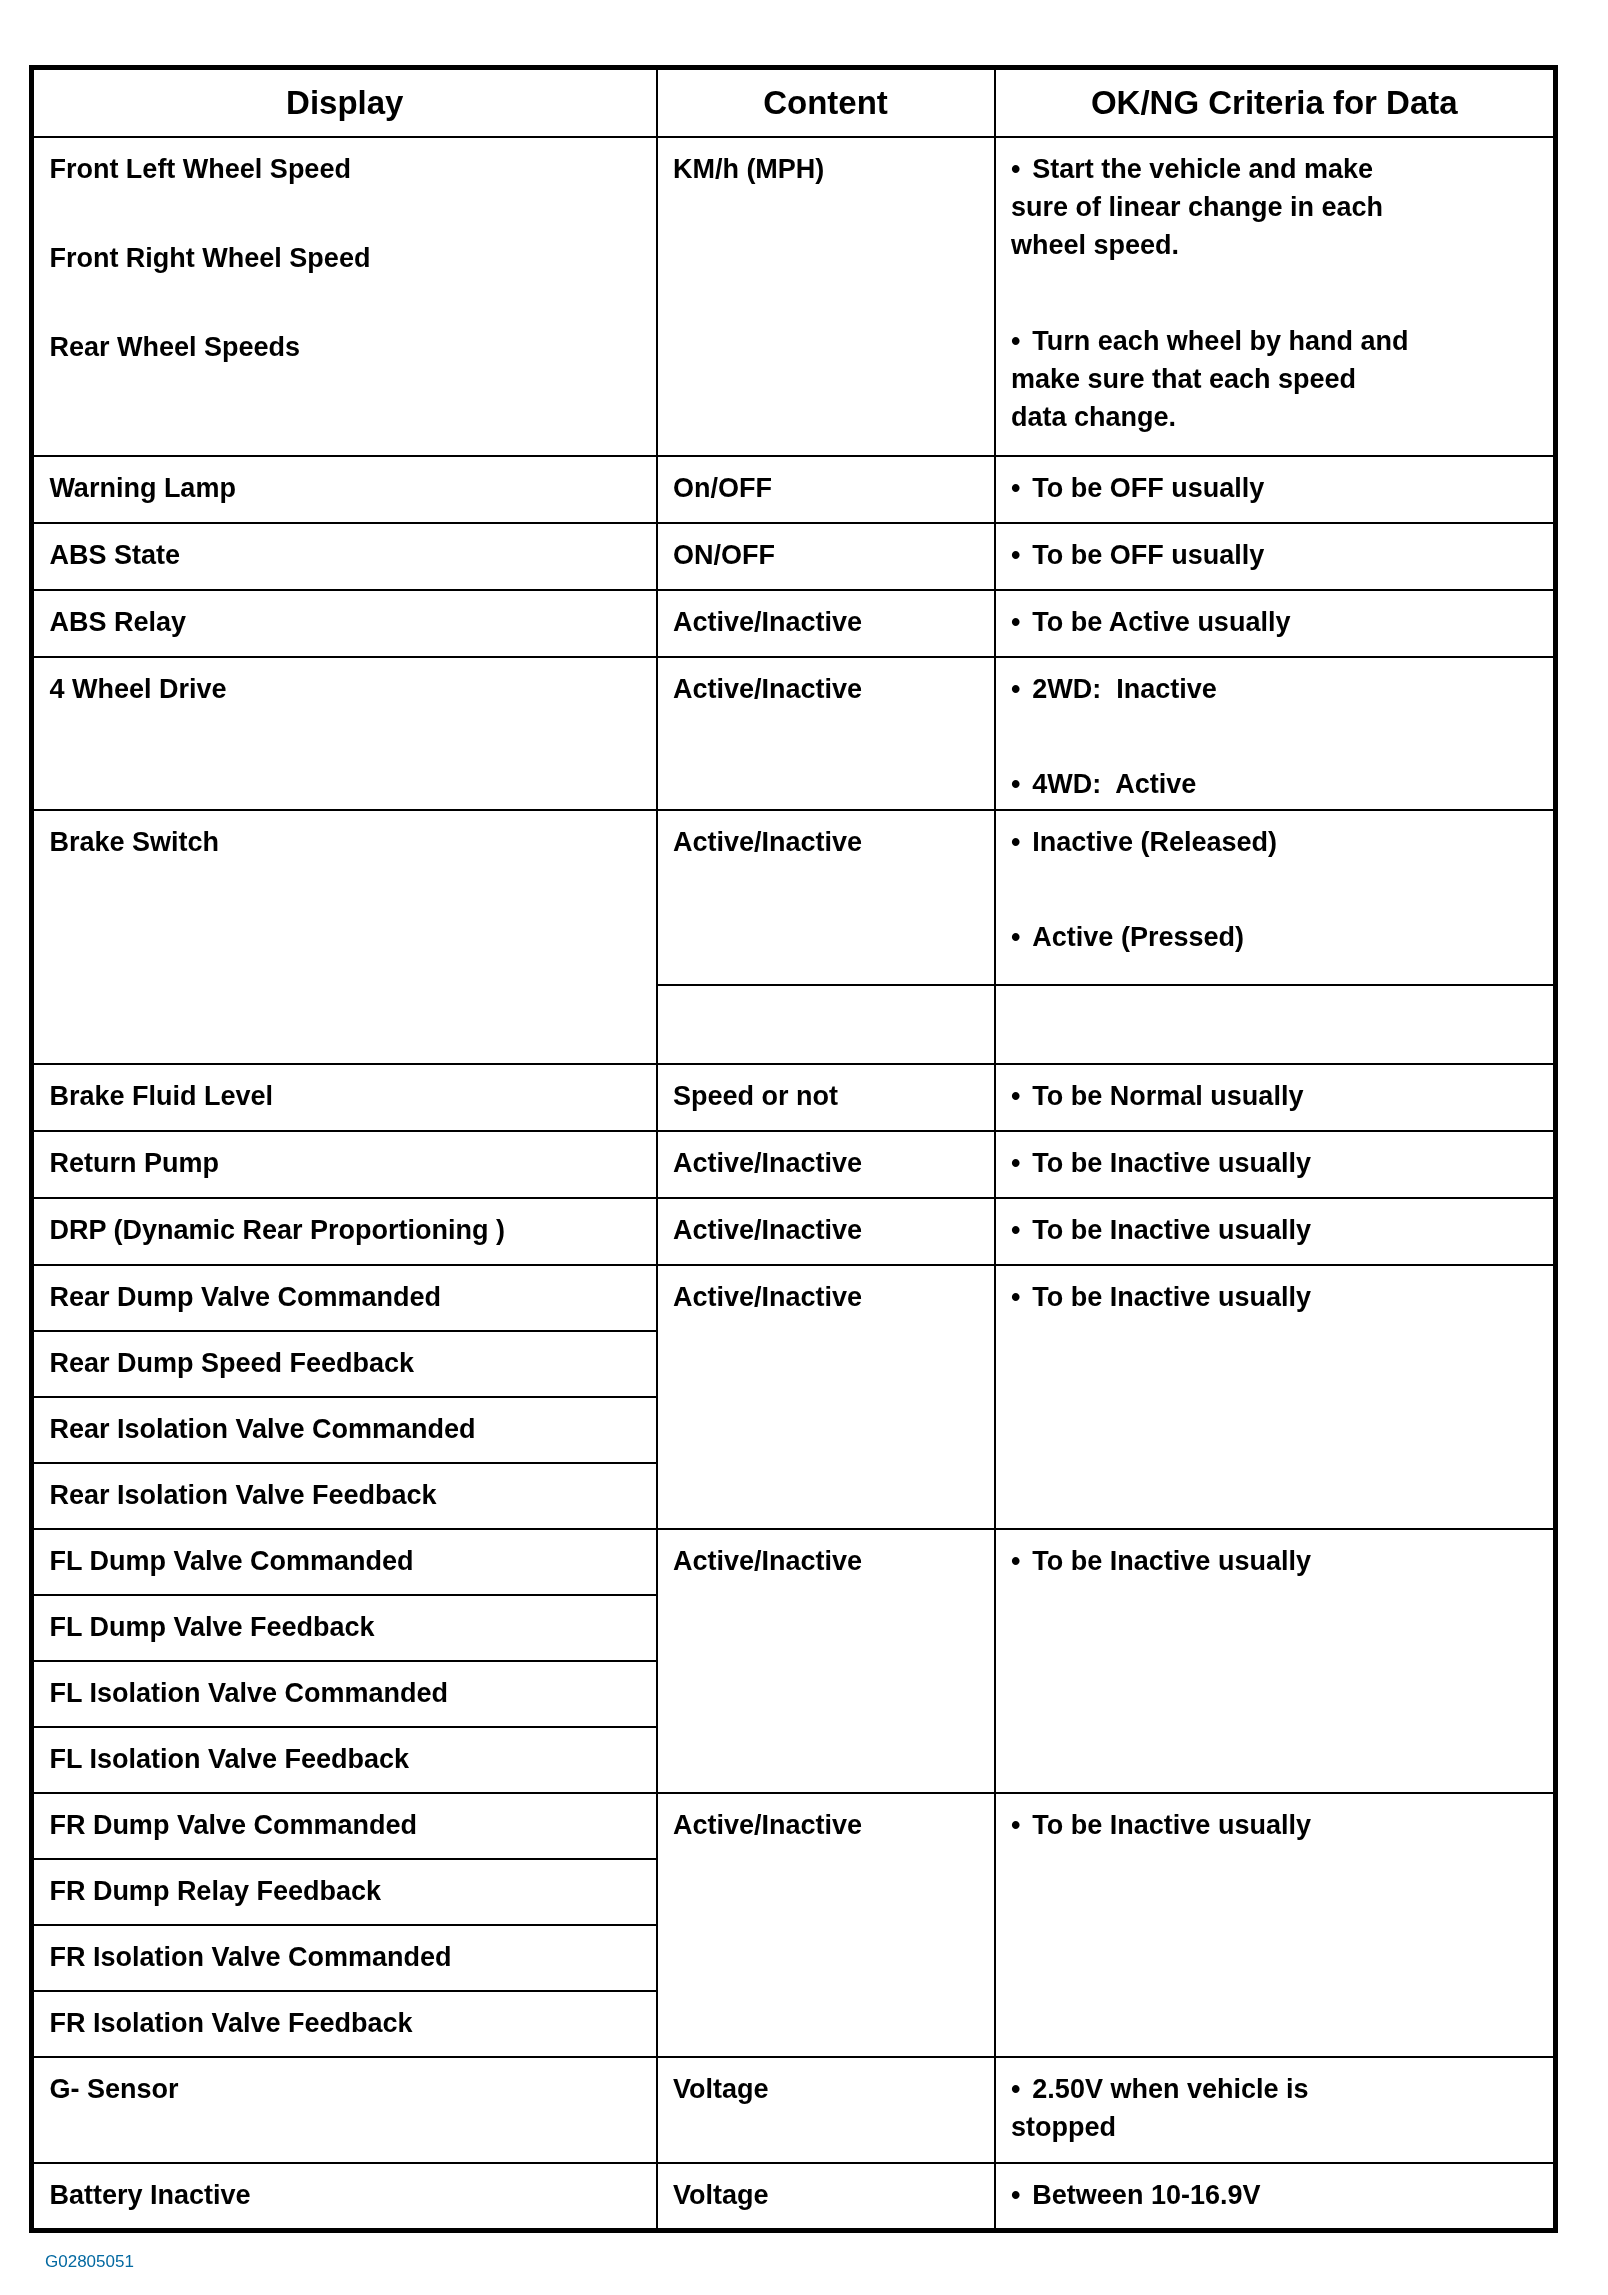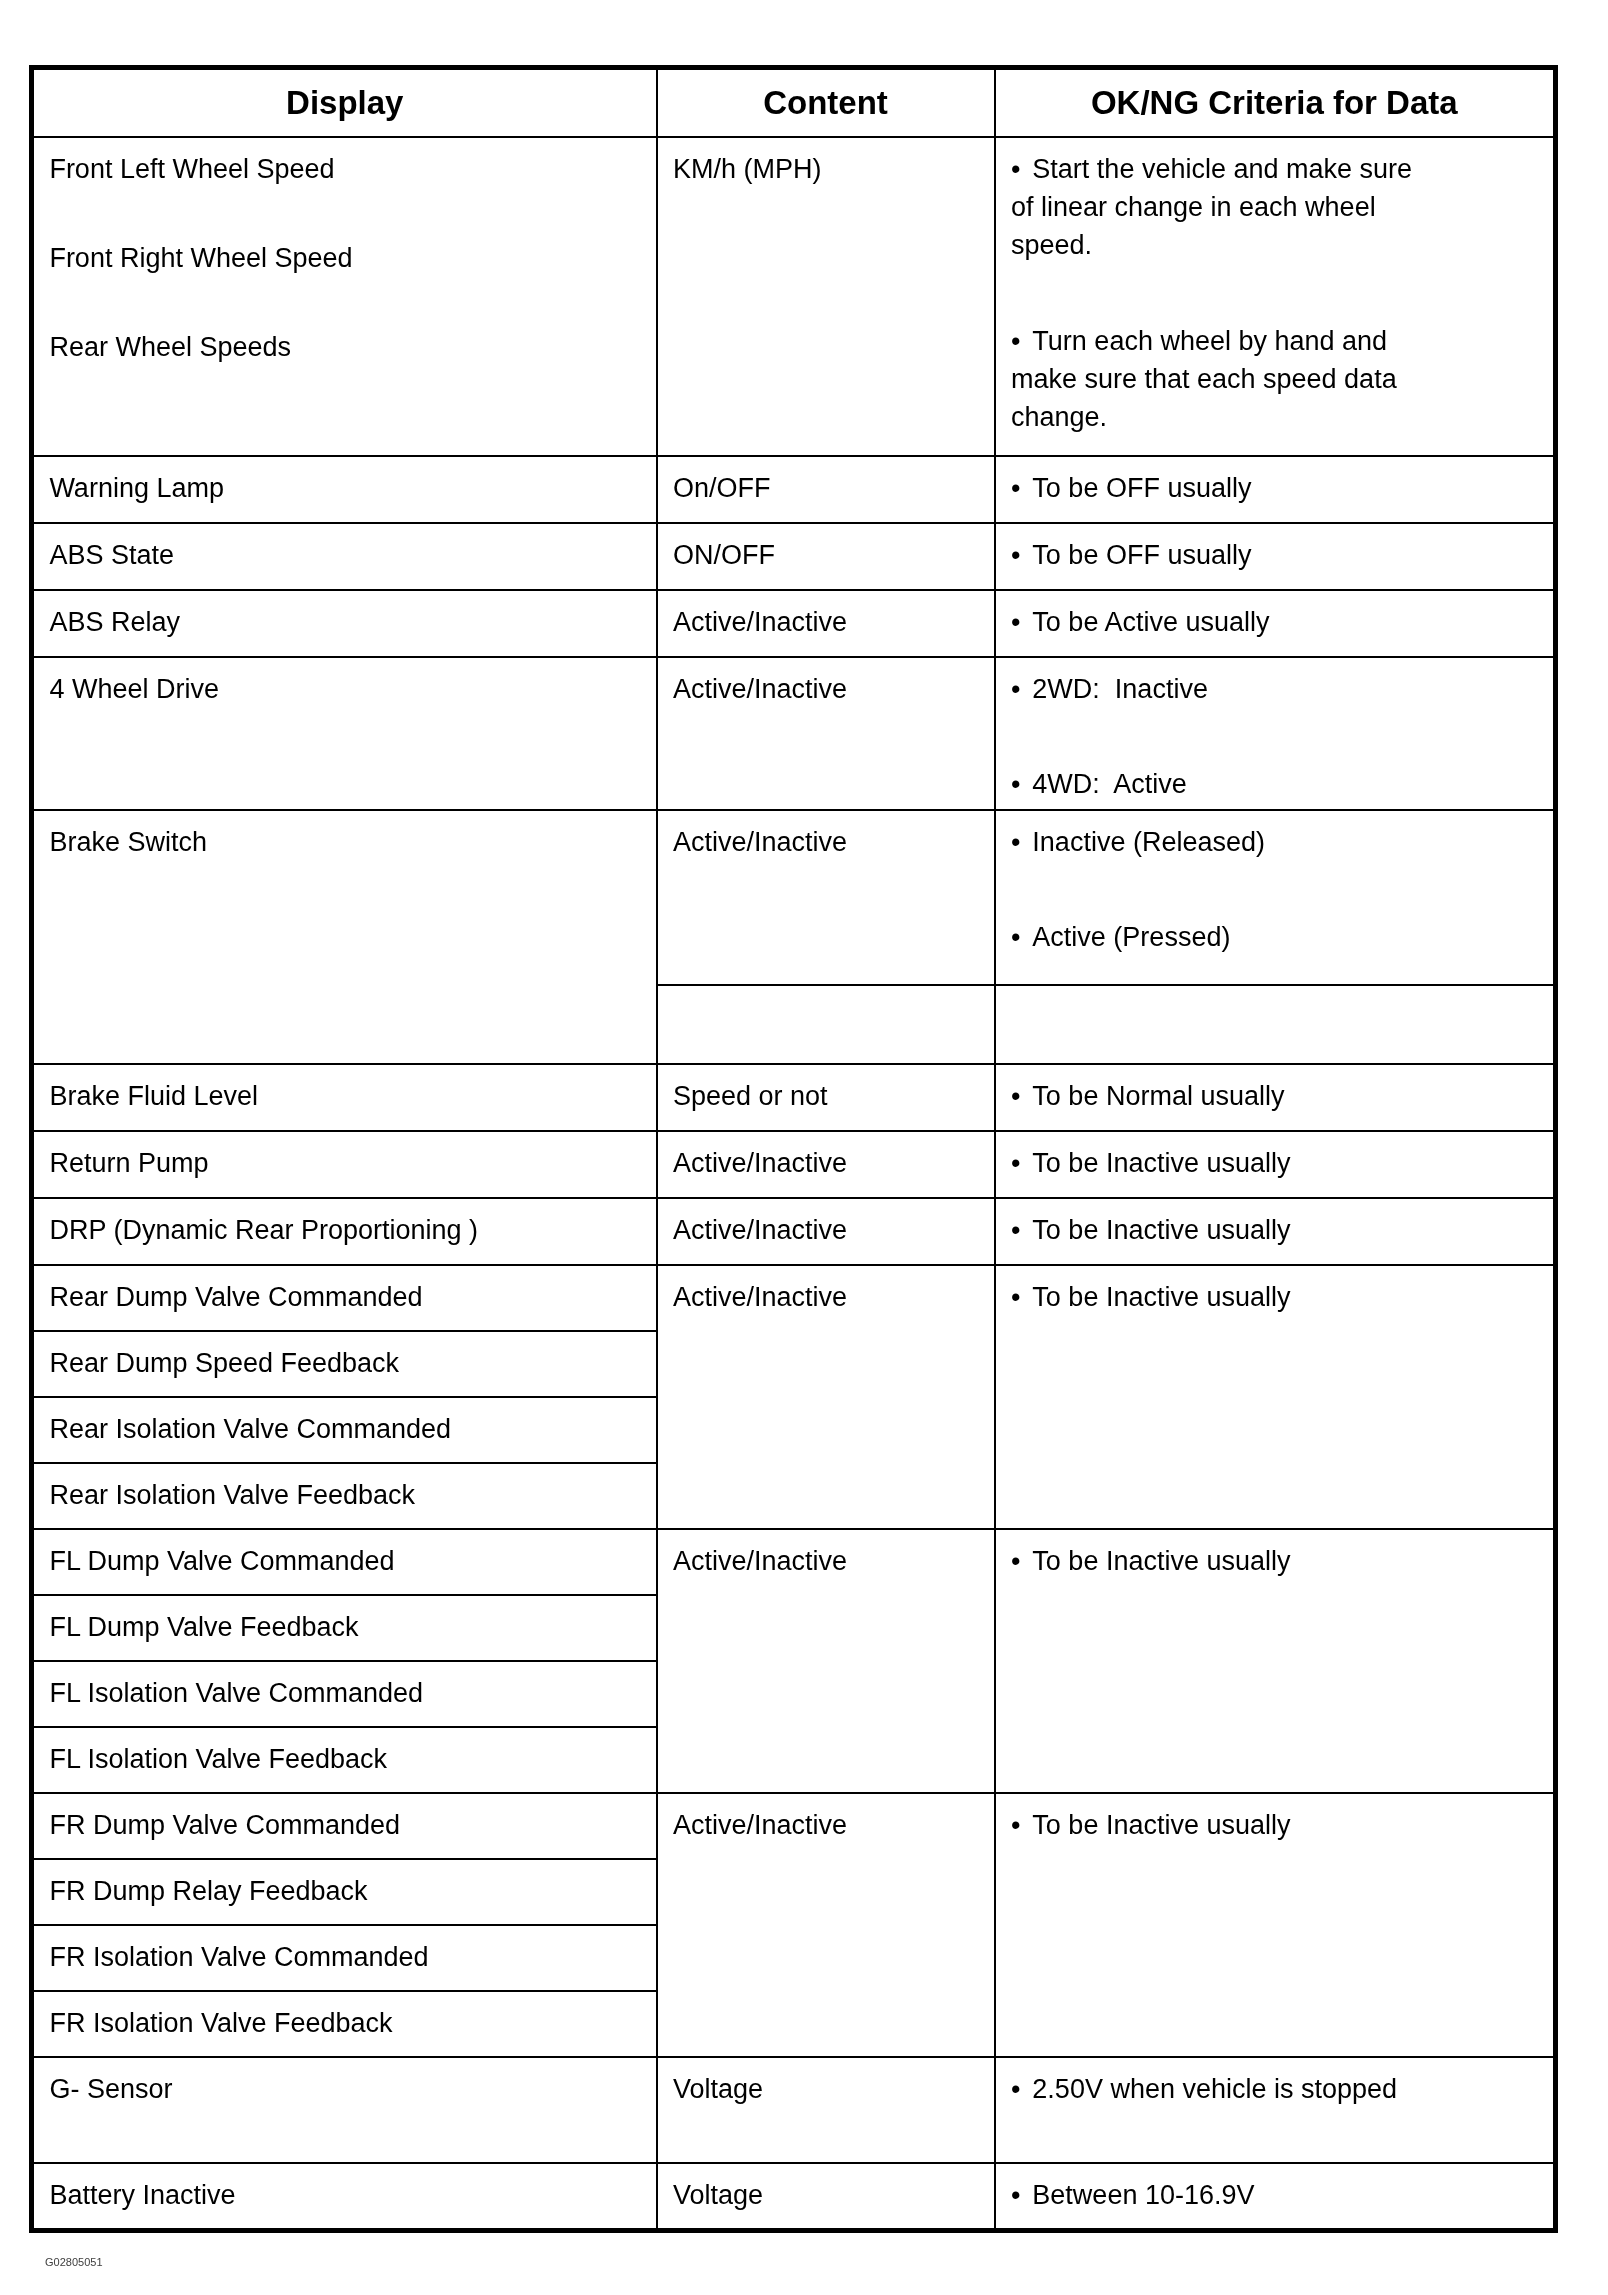--- a/index.html
+++ b/index.html
@@ -23,20 +23,21 @@
     border: 5.1px solid #000;
   }
   th, td {
     border: 2.6px solid #000;
     vertical-align: top;
     padding: 12px 13.7px 6.9px 15.4px;
     font-size: 27px;
     line-height: 38px;
     overflow: hidden;
     text-align: left;
+    font-weight: bold;
   }
   th {
     font-size: 33px;
     font-weight: bold;
     text-align: center;
     vertical-align: middle;
     padding: 6.9px 8.6px;
   }
 
   
@@ -59,23 +60,23 @@
     white-space: pre-wrap;
   }
   .bullet::before { content: "\2022"; padding-right: 12px; }
   .gap-top { margin-top: 57px; }
   .gap-top-lg { margin-top: 58px; }
 
   .figure-id {
     position: absolute;
     left: 45px;
     top: 2252px;
-    font-size: 11px;
+    font-size: 17px;
     line-height: 20.6px;
-    color: #404040;
+    color: #0369a1;
   }
 </style>
 </head>
 <body>
 
 <div class="doc">
 
   <table class="spec">
     <colgroup>
       <col style="width:625px">

